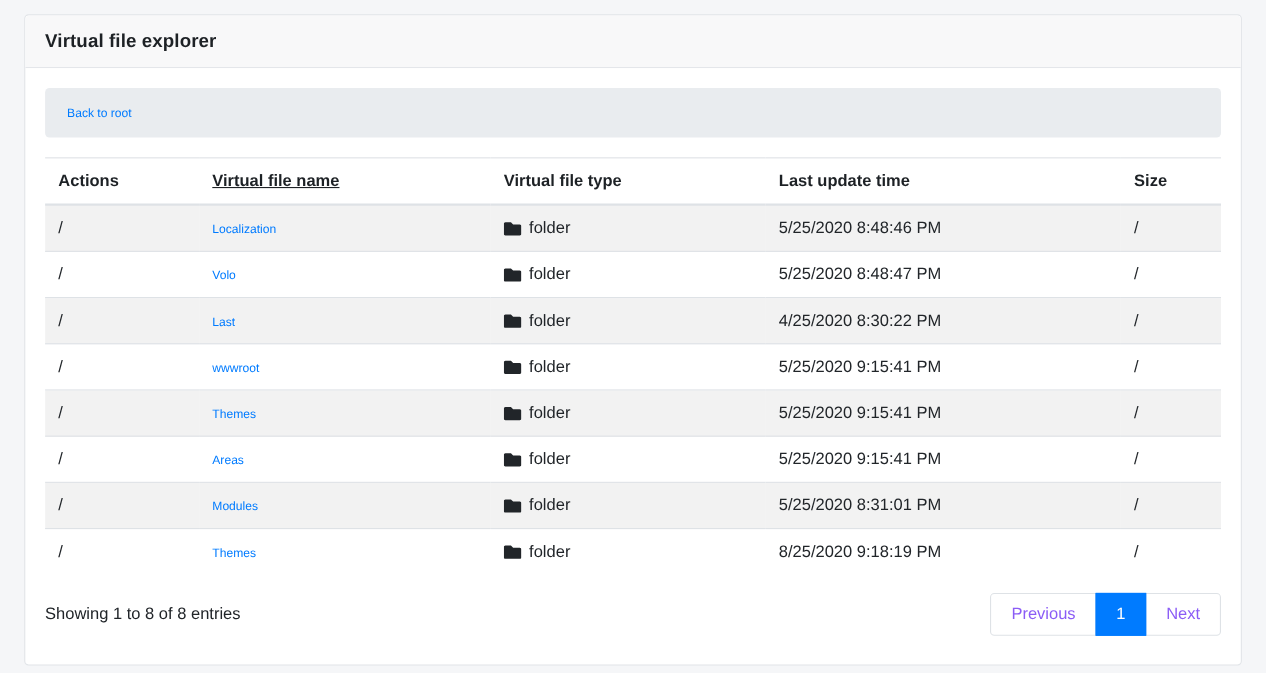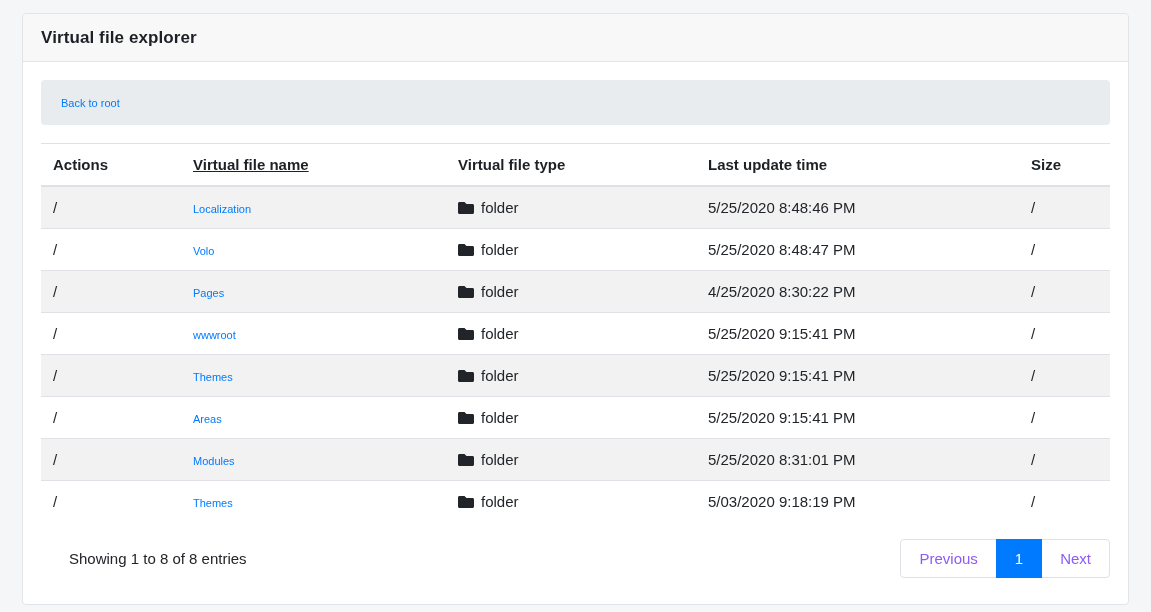--- a/index.html
+++ b/index.html
@@ -70,21 +70,20 @@
   .col-type    { width: 250px; }
   .col-updated { width: 323px; }
   .col-size    { width: auto; }
   .type-cell { display: flex; align-items: center; gap: 7px; }
   .folder-icon { width: 16px; height: 16px; display: inline-block; flex: 0 0 auto; }
   .table-footer {
     display: flex;
     justify-content: space-between;
     align-items: center;
     margin-top: 17px;
-    margin-left: 28px;
   }
   .info-text { font-size: 15px; color: #212529; }
   .pagination {
     display: flex;
     list-style: none;
   }
   .page-item .page-link {
     display: block;
     padding: 9px 18px;
     font-size: 15px;
@@ -159,21 +158,21 @@
                 </svg>
                 <span>folder</span>
               </span>
             </td>
           <td>5/25/2020 8:48:47 PM</td>
           <td>/</td>
         </tr>
 
         <tr>
           <td>/</td>
-          <td><a class="link">Pages</a></td>
+          <td><a class="link">Last</a></td>
           <td>
               <span class="type-cell">
                 <svg class="folder-icon" viewBox="0 0 512 512">
                   <path fill="#212529" d="M464 128H272l-64-64H48C21.49 64 0 85.49 0 112v288c0 26.51 21.49 48 48 48h416c26.51 0 48-21.49 48-48V176c0-26.51-21.49-48-48-48z"></path>
                 </svg>
                 <span>folder</span>
               </span>
             </td>
           <td>4/25/2020 8:30:22 PM</td>
           <td>/</td>
@@ -243,21 +242,21 @@
           <td>/</td>
           <td><a class="link">Themes</a></td>
           <td>
               <span class="type-cell">
                 <svg class="folder-icon" viewBox="0 0 512 512">
                   <path fill="#212529" d="M464 128H272l-64-64H48C21.49 64 0 85.49 0 112v288c0 26.51 21.49 48 48 48h416c26.51 0 48-21.49 48-48V176c0-26.51-21.49-48-48-48z"></path>
                 </svg>
                 <span>folder</span>
               </span>
             </td>
-          <td>5/03/2020 9:18:19 PM</td>
+          <td>8/25/2020 9:18:19 PM</td>
           <td>/</td>
         </tr>
 
       </tbody>
     </table>
 
     <div class="table-footer">
       <div class="info-text">Showing 1 to 8 of 8 entries</div>
       <ul class="pagination">
         <li class="page-item">

